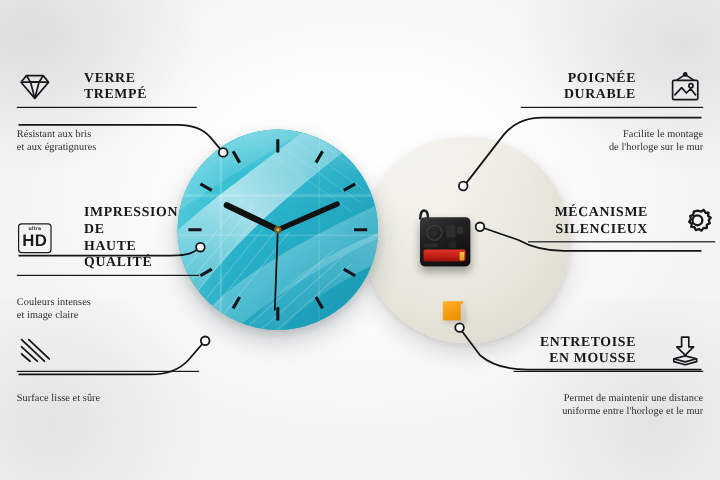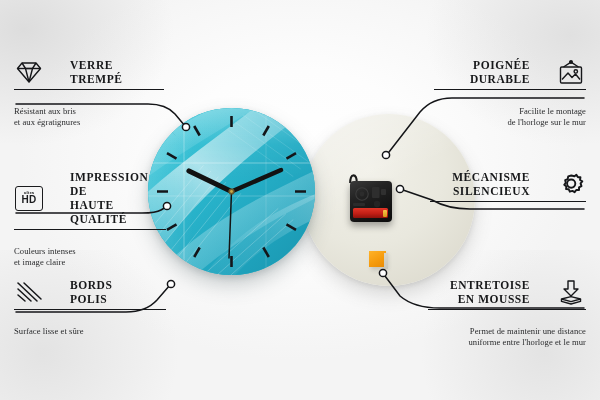--- a/index.html
+++ b/index.html
@@ -119,31 +119,31 @@
     margin-top:16px;
     letter-spacing:.05px;
   }
 
   
   #co-verre   {left:14px;  top:58px;  width:150px;}
   #co-impr    {left:14px;  top:170px; width:152px;}
   #co-bords   {left:14px;  top:278px; width:152px;}
   
   #co-poignee {left:434px; top:58px;  width:152px;}
-  #co-mecan   {left:430px; top:170px; width:156px;}
+  #co-mecan   {left:440px; top:170px; width:156px;}
   #co-entre   {left:428px; top:278px; width:158px;}
 
   .hd-badge{
     width:26px;height:23px;border:1.5px solid #1a1b1d;border-radius:3px;
     display:flex;flex-direction:column;align-items:center;justify-content:center;
     line-height:1;
   }
   .hd-badge .u{font-size:4.4px;font-weight:700;letter-spacing:.2px;color:#1a1b1d;
     font-family:"Liberation Sans", sans-serif;}
-  .hd-badge .hd{font-size:10px;font-weight:700;letter-spacing:.3px;color:#1a1b1d;
+  .hd-badge .hd{font-size:14px;font-weight:700;letter-spacing:.3px;color:#1a1b1d;
     font-family:"Liberation Sans", sans-serif;margin-top:.5px;text-align:center;}
 </style>
 </head>
 <body>
 
 <div class="stage">
 
   <div class="vig tl"></div>
   <div class="vig tr"></div>
   <div class="vig bl"></div>
@@ -351,24 +351,20 @@
       <span class="co-icon">
         <svg width="28" height="24" viewBox="0 0 28 24">
           <g stroke="#16171a" stroke-width="1.5" stroke-linecap="round">
             <line x1="3" y1="3" x2="22" y2="21"></line>
             <line x1="3" y1="9" x2="16" y2="21"></line>
             <line x1="3" y1="15" x2="10" y2="21"></line>
             <line x1="9" y1="3" x2="26" y2="19"></line>
           </g>
         </svg>
       </span>
-      <span class="co-title">
-        <span>BORDS</span><br>
-        <span>POLIS</span>
-      </span>
     </div>
     <div class="co-rule"></div>
     <div class="co-desc">
       <span>Surface lisse et sûre</span>
     </div>
   </div>
 
   <div class="callout right" id="co-poignee">
     <div class="co-head">
       <span class="co-title">

